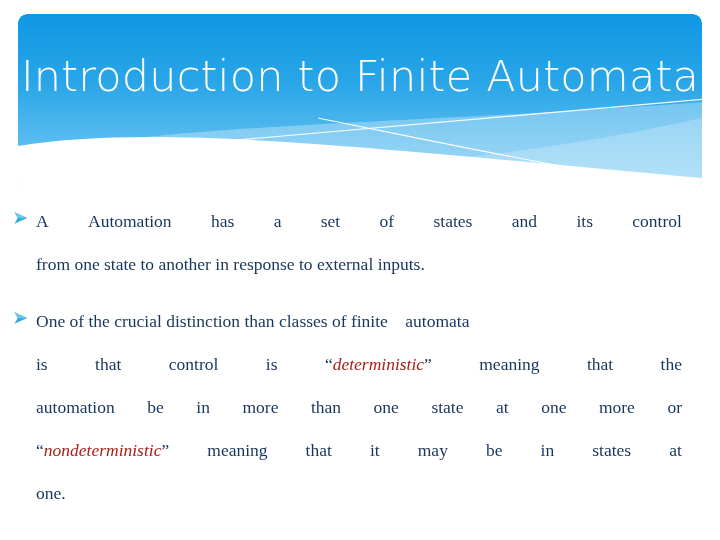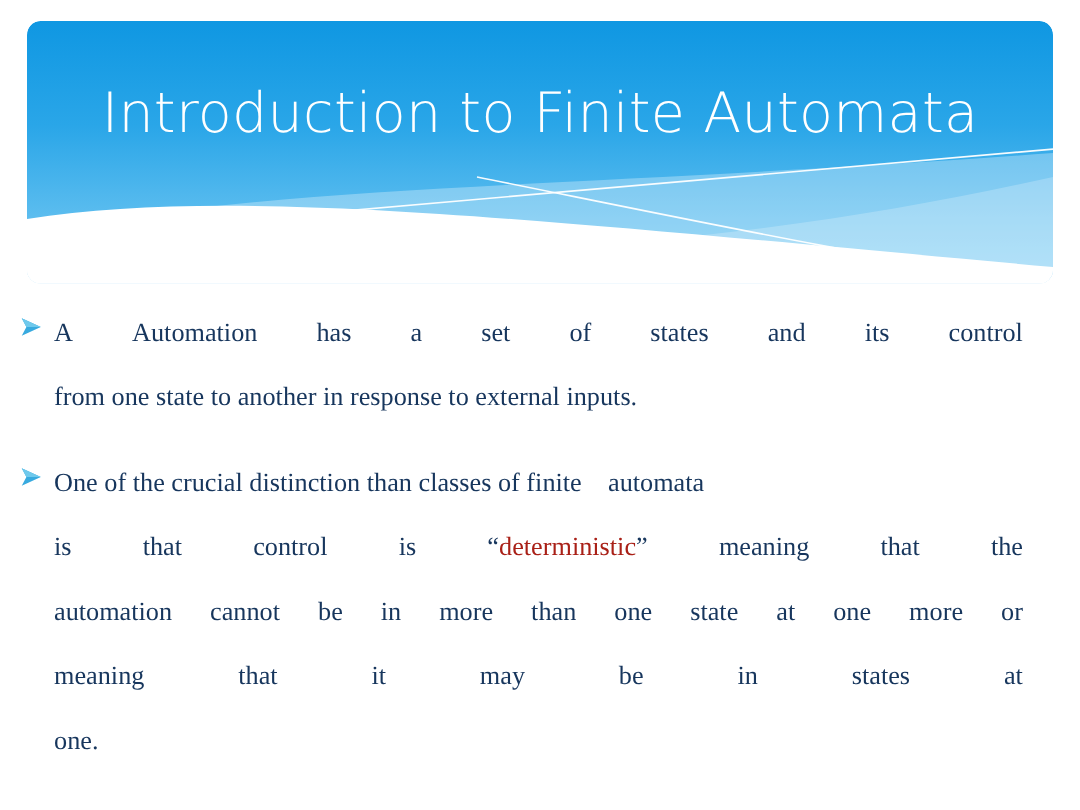--- a/index.html
+++ b/index.html
@@ -43,21 +43,21 @@
 
   #slide-title {
     position: absolute;
     left: 0;
     top: 54px;
     width: 720px;
     text-align: center;
     color: #ffffff;
     font-family: "DejaVu Sans", "Liberation Sans", sans-serif;
     font-weight: 300;
-    font-size: 37px;
+    font-size: 43px;
     line-height: 44px;
     letter-spacing: 0.2px;
     white-space: nowrap;
   }
 
   
   #body-content {
     position: absolute;
     left: 0;
     top: 200px;
@@ -94,20 +94,21 @@
     display: block;
     white-space: pre;
   }
   .bullet-text .line.justified {
     display: flex;
     justify-content: space-between;
     white-space: pre;
   }
   .hl-red {
     color: #A92017;
+    font-style: italic;
   }
   .quote-navy {
     color: #17365D;
   }
 </style>
 </head>
 <body>
 
 <div id="slide">
 
@@ -189,34 +190,34 @@
           <span>control</span>
           <span>is</span>
           <span><span class="quote-navy">“</span><span class="hl-red">deterministic</span><span class="quote-navy">”</span></span>
           <span>meaning</span>
           <span>that</span>
           <span>the</span>
         </span>
 
         <span class="line justified">
           <span>automation</span>
-          <span>cannot</span>
           <span>be</span>
           <span>in</span>
           <span>more</span>
           <span>than</span>
           <span>one</span>
           <span>state</span>
           <span>at</span>
           <span>one</span>
           <span>more</span>
           <span>or</span>
         </span>
 
         <span class="line justified">
+          <span><span class="quote-navy">“</span><span class="hl-red">nondeterministic</span><span class="quote-navy">”</span></span>
           <span>meaning</span>
           <span>that</span>
           <span>it</span>
           <span>may</span>
           <span>be</span>
           <span>in</span>
           <span>states</span>
           <span>at</span>
         </span>
 

